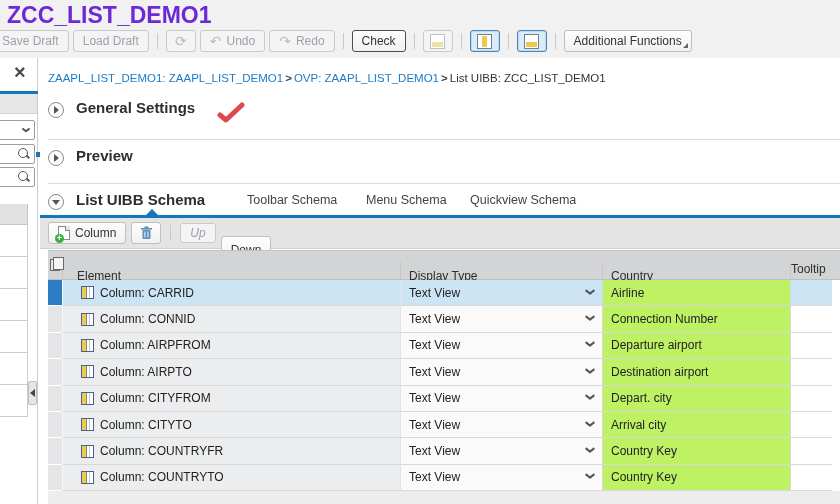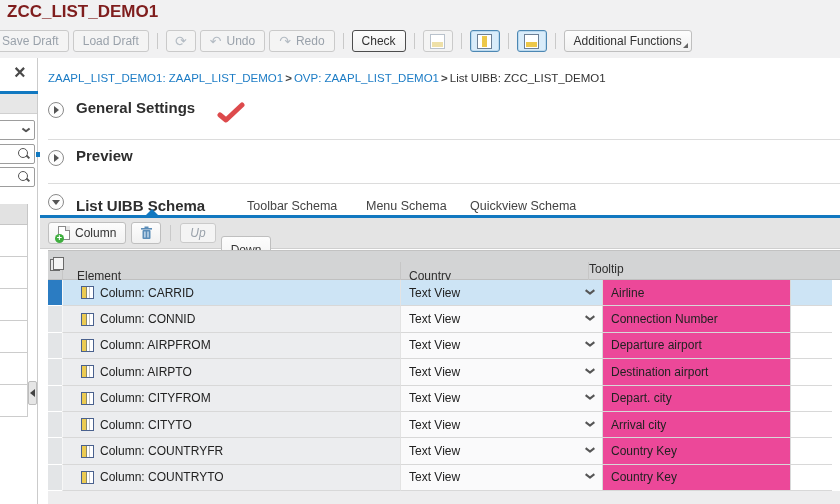--- a/index.html
+++ b/index.html
@@ -1,21 +1,21 @@
 <!DOCTYPE html>
 <html><head>
 <meta charset="utf-8">
 <style>
   * { margin:0; padding:0; box-sizing:border-box; }
   html,body { width:840px; height:504px; overflow:hidden; }
   body { font-family:"Liberation Sans", sans-serif; background:#fff; position:relative; color:#222; }
 
   
   .app-header { position:absolute; left:0; top:0; width:840px; height:58px; background:#f1f1f2; }
-  .app-title { position:absolute; left:7px; top:2px; font-size:17px; font-weight:bold; color:#7f1d1d; }
+  .app-title { position:absolute; left:7px; top:2px; font-size:23px; font-weight:bold; color:#6d28d9; }
   .main-toolbar { position:absolute; left:-8px; top:30px; height:22px; display:flex; align-items:center; gap:4px; white-space:nowrap; }
   .btn { display:inline-flex; align-items:center; gap:5px; height:22px; padding:0 9px; font-size:12px; color:#333;
          background:linear-gradient(#fdfdfd,#f1f1f1); border:1px solid #bfbfbf; border-radius:3px; position:relative; }
   .btn.disabled { color:#9aa2ab; background:#f4f4f4; border-color:#cacaca; }
   .btn.strong { border-color:#4d4d4d; }
   .btn.iconbtn { width:30px; justify-content:center; padding:0; }
   .btn.toggled { border-color:#4c87b3; background:#d9ecfa; box-shadow:0 0 0 1px #bcd9ee inset; }
   .tb-sep { width:1px; height:16px; background:#c9c9c9; margin:0 4px; }
   .ghost-icon { font-family:"DejaVu Sans", sans-serif; font-size:14px; color:#b4bcc4; line-height:1; }
   .layout-ico { width:15px; height:15px; border:1px solid #6b7f96; background:#fff; position:relative; }
@@ -50,39 +50,39 @@
   .bc-sep { font-weight:bold; color:#444; margin:0 2px; }
 
   .expander { position:absolute; left:8px; width:16px; height:16px; border:1px solid #8a8a8a; border-radius:50%; background:#fdfdfd;
               display:flex; align-items:center; justify-content:center; }
   .tri-right { width:0; height:0; border-top:4px solid transparent; border-bottom:4px solid transparent; border-left:5px solid #555; margin-left:1px; }
   .tri-down  { width:0; height:0; border-left:4px solid transparent; border-right:4px solid transparent; border-top:5px solid #555; margin-top:1px; }
   .section-title { position:absolute; left:36px; font-size:15px; font-weight:bold; color:#2e2e2e;text-align:right; }
   .sec-divider { position:absolute; left:8px; right:0; height:1px; background:#dcdcdc; }
   .red-check { position:absolute; left:176px; top:44px; }
 
-  .tab { position:absolute; font-size:12.5px; color:#444; top:135px;margin-top:6px; }
+  .tab { position:absolute; font-size:12.5px; color:#444; top:135px; }
   .active-bar { position:absolute; left:0; top:157px; width:800px; height:3px; background:#1178c0; }
   .active-tab-pointer { position:absolute; left:106px; top:151px; width:0; height:0;
                         border-left:6px solid transparent; border-right:6px solid transparent; border-bottom:6px solid #1178c0; }
 
   .schema-toolbar { position:absolute; left:0; top:160px; width:800px; height:31px; background:#e4e4e4; border-bottom:1px solid #cfcfcf;
                     display:flex; align-items:center; padding-left:8px; gap:5px; }
   .doc-ico { position:relative; width:12px; height:14px; background:#fff; border:1px solid #8a8a8a; }
   .doc-ico::before { content:""; position:absolute; right:-1px; top:-1px; width:4px; height:4px; background:#e4e4e4; border-left:1px solid #8a8a8a; border-bottom:1px solid #8a8a8a; }
   .doc-plus { position:absolute; left:-4px; bottom:-4px; width:9px; height:9px; background:#3fae3f; border-radius:50%; color:#fff; font-size:9px; line-height:8px; text-align:center; font-weight:bold; }
 
   
   .cfg-table { position:absolute; left:8px; top:192px; width:792px; }
   .thead { display:flex; height:30px; background:#d3d4d5; border-top:1px solid #c2c2c2; border-bottom:1px solid #c0c0c0; align-items:center; font-size:12px; color:#2e2e2e; }
   .trow { display:flex; height:26.4px; align-items:stretch; font-size:12px; }
   .c-sel { width:14px; background:#e3e5e7; border-bottom:1px solid #fff; }
   .c-el  { width:338px; background:#ecedef; display:flex; align-items:center; padding-left:18px; gap:6px; border-bottom:1px solid #d8d8d8; border-left:1px solid #f7f7f7; }
   .c-dt  { width:202px; background:#fafafb; display:flex; align-items:center; justify-content:space-between; padding:0 8px; border-bottom:1px solid #d8d8d8; border-left:1px solid #e3e3e3; }
-  .c-hd  { width:188px; background:#ec4899; display:flex; align-items:center; padding-left:8px; border-bottom:1px solid #d8d8d8; border-left:1px solid #d8d8d8; }
+  .c-hd  { width:188px; background:#bef264; display:flex; align-items:center; padding-left:8px; border-bottom:1px solid #d8d8d8; border-left:1px solid #d8d8d8; }
   .c-tt  { width:42px; background:#fff; border-bottom:1px solid #d8d8d8; border-left:1px solid #d8d8d8; }
   .thead .c-sel { background:transparent; border:0; display:flex; align-items:center; justify-content:center; }
   .thead .c-el, .thead .c-dt, .thead .c-hd, .thead .c-tt { background:transparent; border-bottom:0; border-left:1px solid #c6c6c6; height:100%;margin-top:21px; }
   .thead .c-el { padding-left:14px; }
   .trow.selected .c-sel { background:#2b7cc2; }
   .trow.selected .c-el, .trow.selected .c-dt, .trow.selected .c-tt { background:#cde4f5; }
   .tbl-ico { width:13px; height:13px; border:1px solid #4a618e; background:#fff; position:relative; flex:0 0 auto; }
   .tbl-ico::before { content:""; position:absolute; left:0; top:0; bottom:0; width:4px; background:#eccb52; border-right:1px solid #8a8a6a; }
   .tbl-ico::after  { content:""; position:absolute; left:7px; top:0; bottom:0; width:1px; background:#c9c9c9; }
   .chev { width:9px; height:6px; position:relative; flex:0 0 auto; }
@@ -232,20 +232,21 @@
         <span>Down</span>
       </span>
   </div>
 
   <div class="cfg-table">
     <div class="thead">
       <div class="c-sel">
           <span class="copy-ico"></span>
         </div>
       <div class="c-el">Element</div>
+      <div class="c-dt">Display Type</div>
       <div class="c-hd">Country</div>
       <div class="c-tt">Tooltip</div>
     </div>
     <div id="tbody">
         <div class="trow selected">
           <div class="c-sel"></div>
           <div class="c-el">
             <span class="tbl-ico"></span>
             <span>Column: CARRID</span>
           </div>

